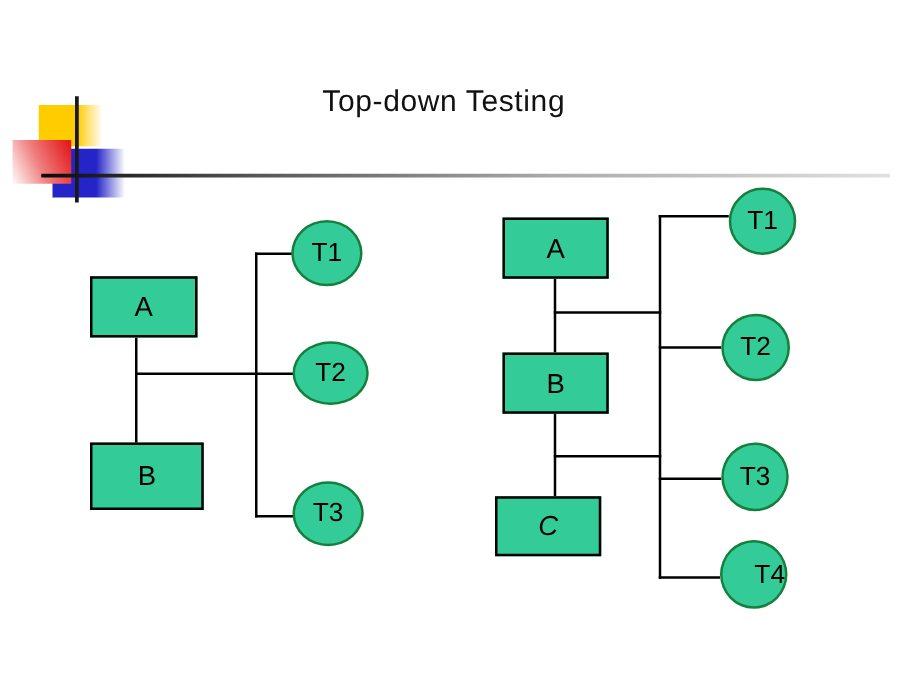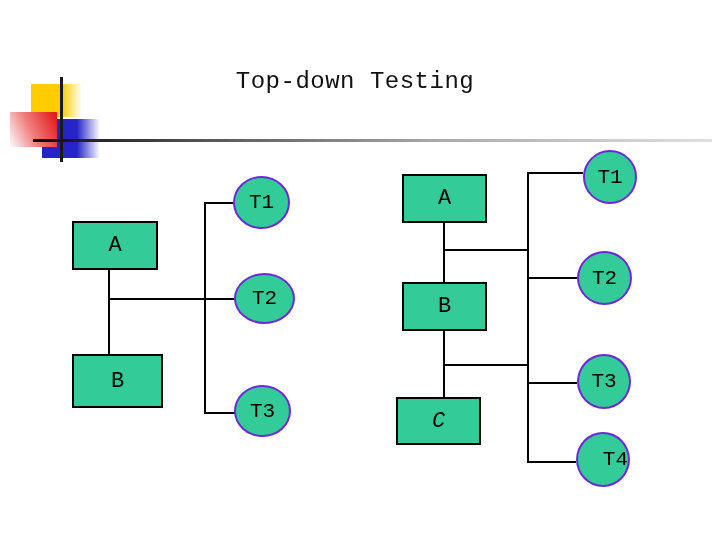--- a/index.html
+++ b/index.html
@@ -1,18 +1,18 @@
 <!DOCTYPE html>
 <html><head>
 <meta charset="utf-8">
 <style>
   html,body { margin:0; padding:0; background:#fff; }
   .slide {
     position:relative; width:720px; height:540px; background:#ffffff;
-    font-family:Liberation Mono, monospace; overflow:hidden;
+    font-family:Liberation Sans, sans-serif; overflow:hidden;
   }
 
   
   .slide-title {
     position:absolute; left:-5px; top:68px; width:720px;
     margin:0; text-align:center;
     font-size:24px; font-weight:normal; letter-spacing:0.5px;
     color:#111111;
   }
 
@@ -40,21 +40,21 @@
 
   
   .node-box {
     position:absolute; box-sizing:border-box;
     background:#33cc99; border:2px solid #000;
     display:flex; align-items:center; justify-content:center;
     font-size:22px; color:#000;
   }
   .node-circ {
     position:absolute; box-sizing:border-box;
-    background:#33cc99; border:2px solid #6d28d9; border-radius:50%;
+    background:#33cc99; border:2px solid #15803d; border-radius:50%;
     display:flex; align-items:center; justify-content:center;
     font-size:21px; color:#000;
   }
   .hline { position:absolute; height:2px; background:#000; }
   .vline { position:absolute; width:2px;  background:#000; }
 
   
   .lA  { left:72px;  top:221px; width:86px; height:49px; }
   .lB  { left:72px;  top:354px; width:91px; height:54px; }
   .lT1 { left:233px; top:176px; width:57px; height:53px; }

